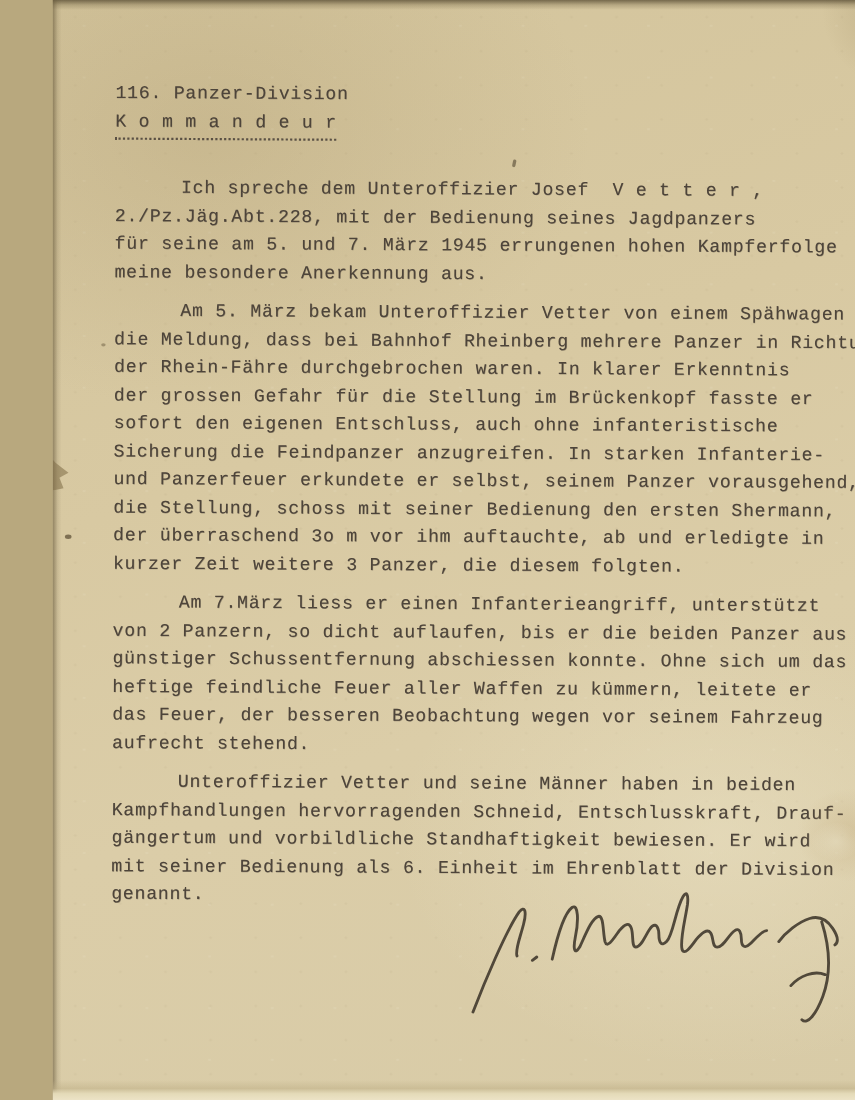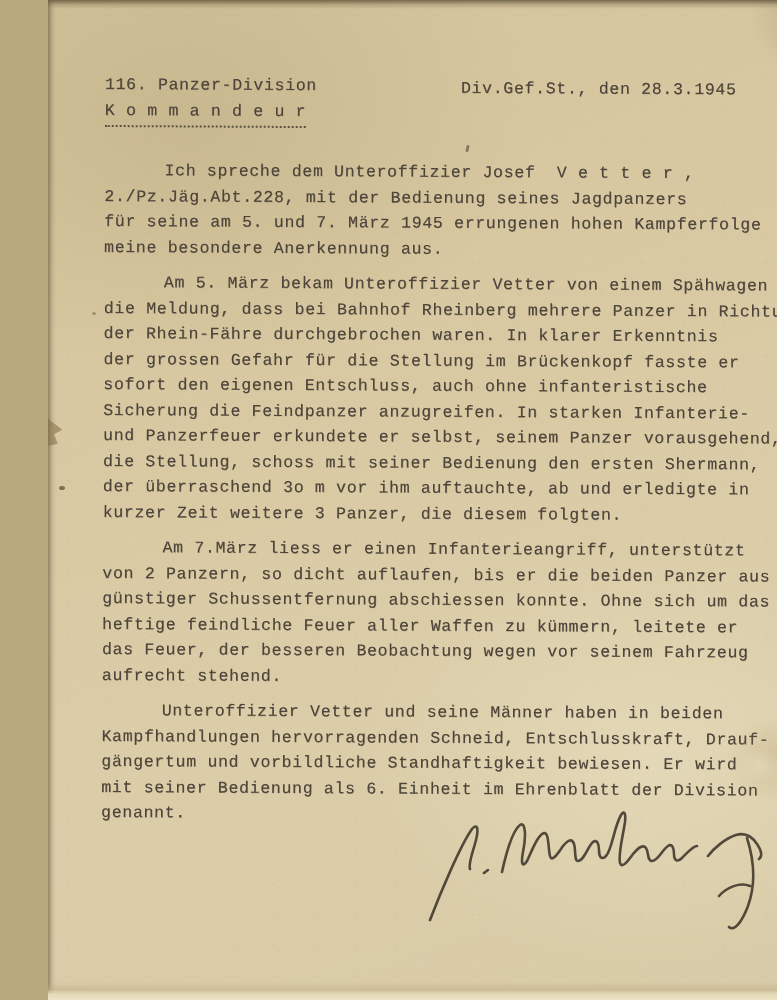--- a/index.html
+++ b/index.html
@@ -128,21 +128,20 @@
 
 <div class="paper">
 
   <div class="content">
 
     <div class="header">
       <div class="unit-line">116. Panzer-Division</div>
       <div>
         <span class="role-line">K o m m a n d e u r</span>
       </div>
-      <div class="dateline">Div.Gef.St., den 28.3.1945</div>
     </div>
 
     <div class="body-text">
       <p>Ich spreche dem Unteroffizier Josef  V e t t e r ,
 2./Pz.Jäg.Abt.228, mit der Bedienung seines Jagdpanzers
 für seine am 5. und 7. März 1945 errungenen hohen Kampferfolge
 meine besondere Anerkennung aus.</p>
       <p>Am 5. März bekam Unteroffizier Vetter von einem Spähwagen
 die Meldung, dass bei Bahnhof Rheinberg mehrere Panzer in Richtung
 der Rhein-Fähre durchgebrochen waren. In klarer Erkenntnis

